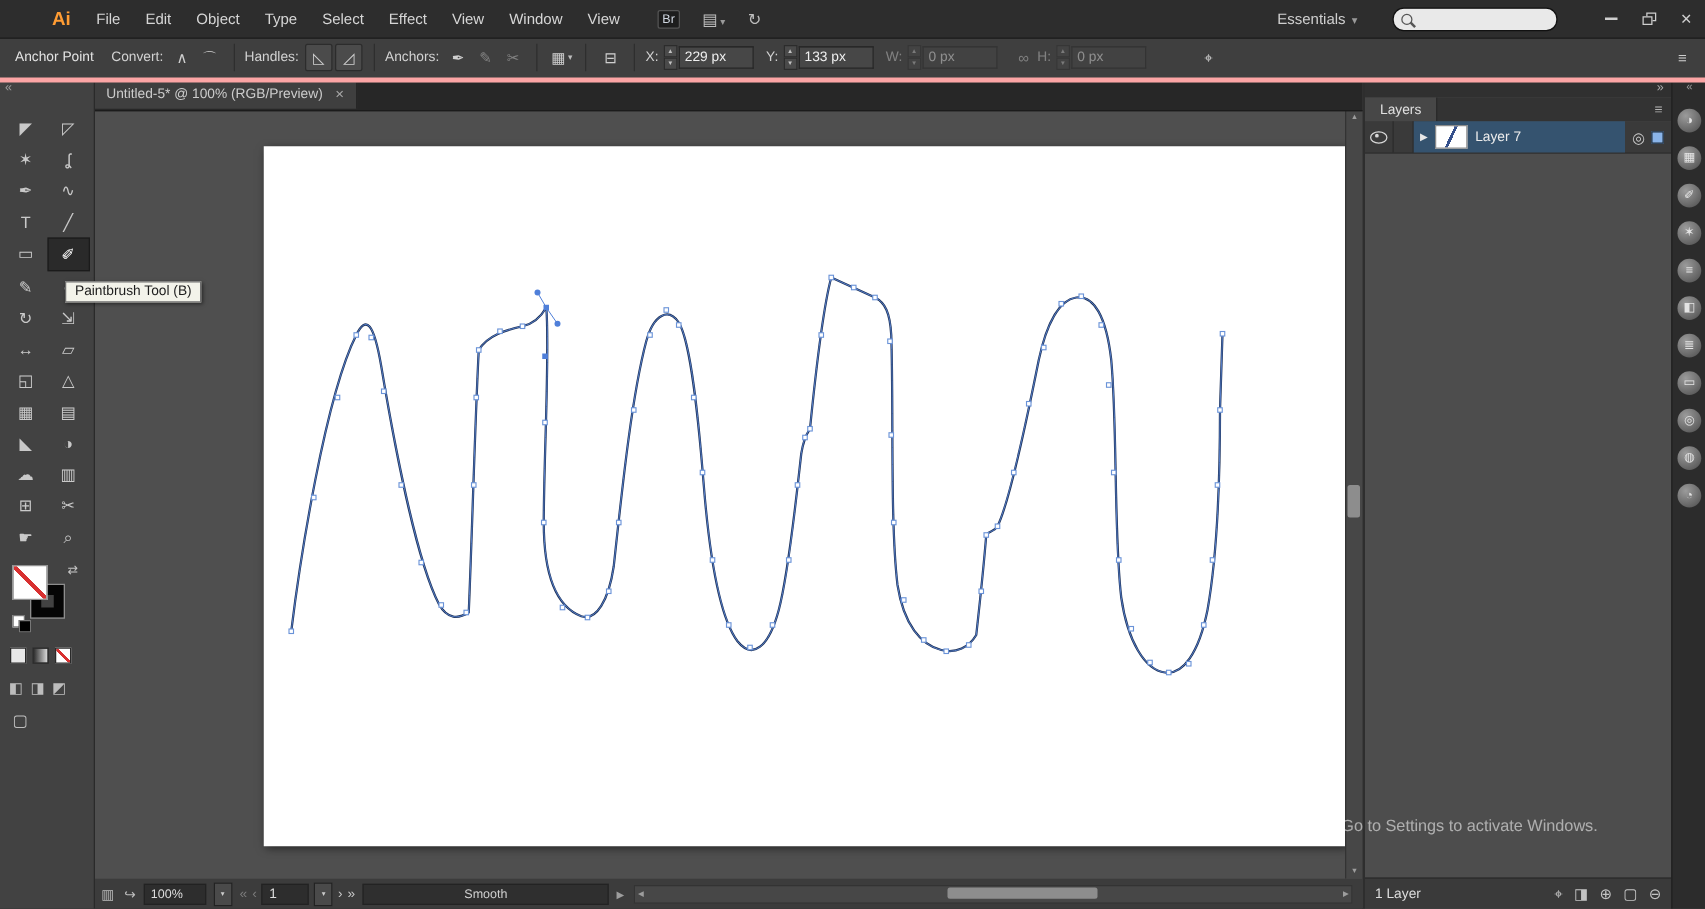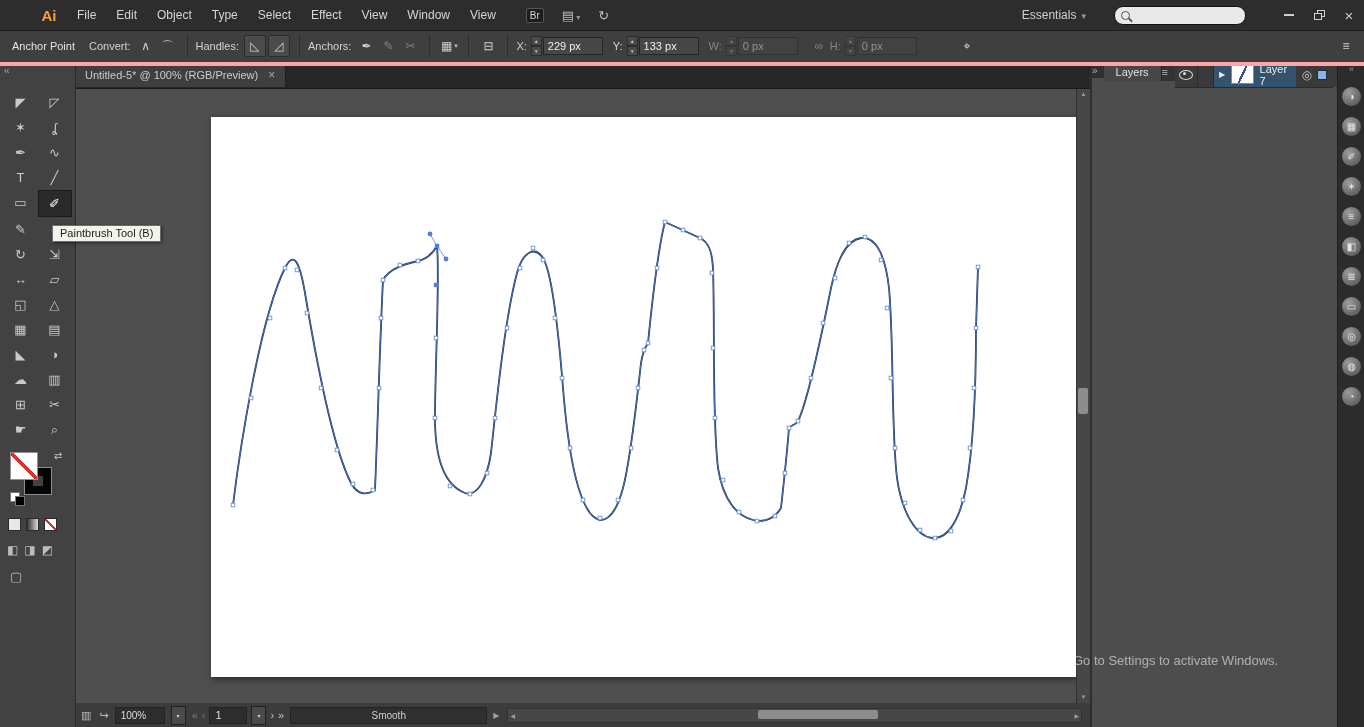--- a/index.html
+++ b/index.html
@@ -114,21 +114,21 @@
   .varr.t{top:3px;} .varr.b{bottom:3px;}
   .seam{position:absolute;left:1090px;top:62px;width:2px;bottom:0;background:#2e2e2e;z-index:8;}
 
   
   .tooltip{position:absolute;left:52px;top:225px;background:#f3f3ea;border:1px solid #6e6e6e;
            color:#1c1c1c;font-size:11px;padding:1px 7px 2px 7px;z-index:60;white-space:nowrap;
            box-shadow:1px 1px 3px rgba(0,0,0,.5);}
 
   
   .rightpanel{position:absolute;left:1092px;top:62px;width:245px;bottom:0;z-index:9;
-              display:flex;flex-direction:row;background:#4d4d4d;}
+              display:flex;flex-direction:column;background:#4d4d4d;}
   .panel-topbar{height:16px;background:#303030;display:flex;align-items:center;justify-content:flex-end;
                 padding-right:6px;color:#a9a9a9;font-size:10px;}
   .layers-header{height:19px;background:#333333;display:flex;align-items:center;}
   .layers-tab{height:19px;background:#474747;color:#e0e0e0;font-size:11px;display:flex;align-items:center;
               padding:0 12px;border-right:1px solid #222;}
   .layers-menu{margin-left:auto;margin-right:7px;color:#b5b5b5;font-size:11px;}
   .layer-row{height:25px;background:#3a3a3a;display:flex;align-items:center;border-bottom:1px solid #2b2b2b;
              font-size:11px;color:#ececec;}
   .eye-cell{width:22px;height:25px;display:flex;align-items:center;justify-content:center;
             border-right:1px solid #2b2b2b;}

